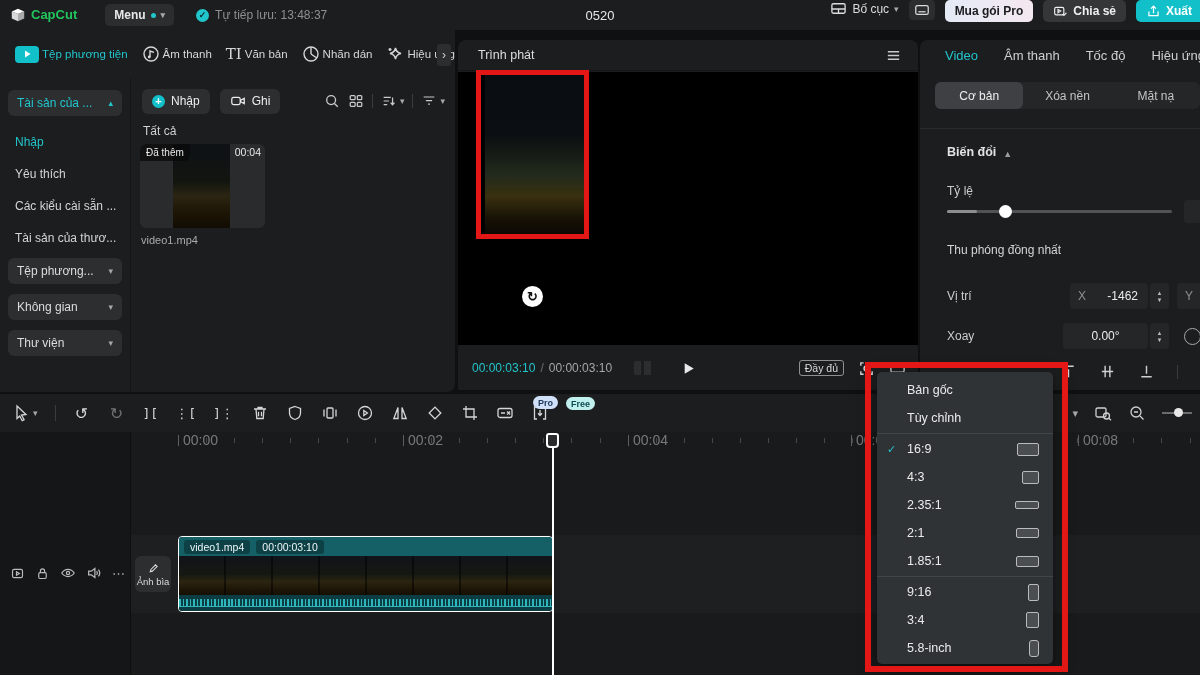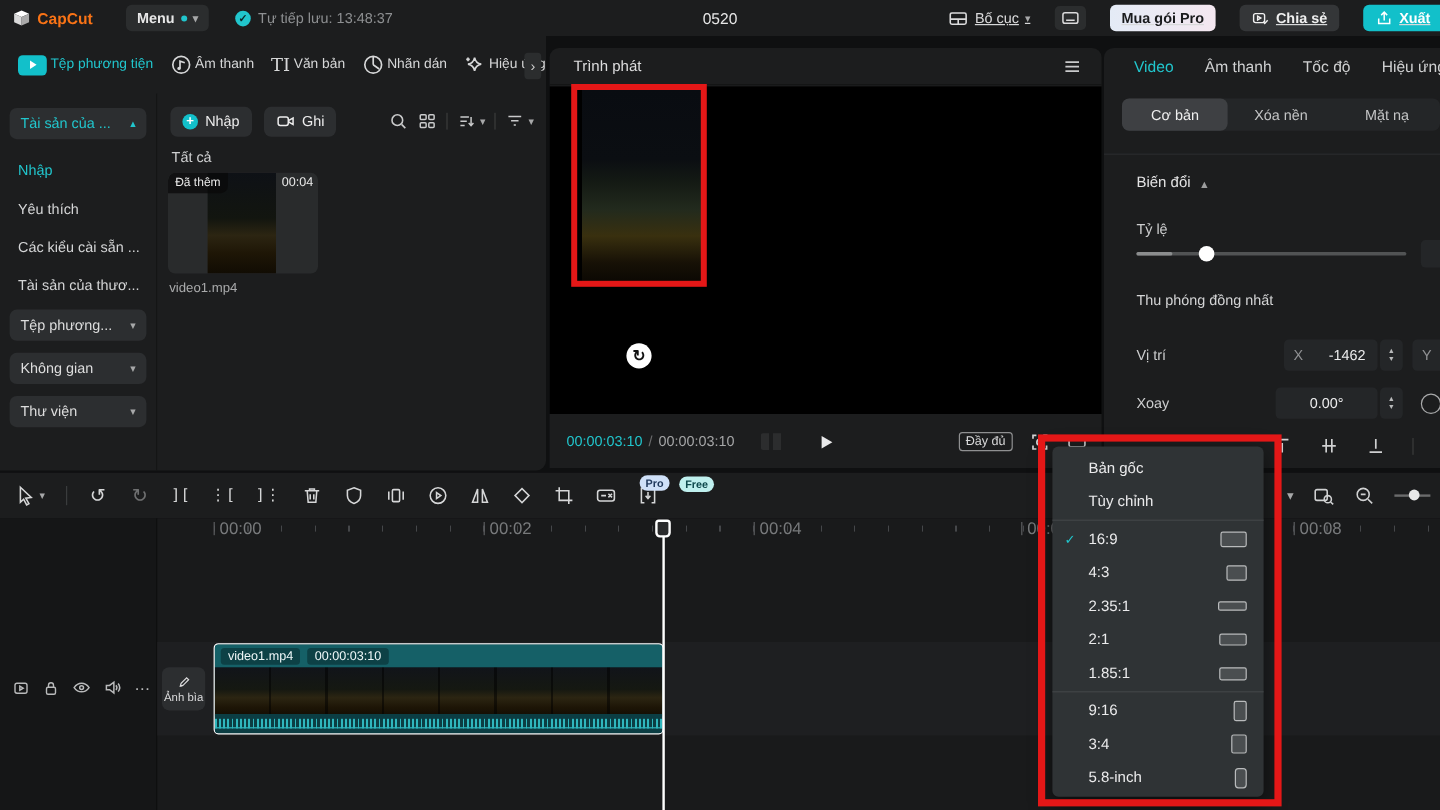--- a/index.html
+++ b/index.html
@@ -3,27 +3,27 @@
 <meta charset="utf-8">
 <style>
   * { margin:0; padding:0; box-sizing:border-box; }
   html,body { width:1200px; height:675px; overflow:hidden; }
   body { position:relative; background:#0f1011; font-family:"Liberation Sans",sans-serif; color:#d8d9da; font-size:12px; }
   svg { display:block; }
   .ico { display:inline-flex; align-items:center; justify-content:center; }
 
   
   .topbar { position:absolute; left:0; top:0; width:1200px; height:30px; background:#1c1d1e; display:flex; align-items:center; z-index:30; }
-  .logo { display:flex; align-items:center; gap:5px; margin-left:10px; color:#f97316; font-weight:bold; font-size:13px; }
+  .logo { display:flex; gap:5px; margin-left:10px; color:#22c55e; font-weight:bold; font-size:13px; }
   .menu-btn { margin-left:28px; height:22px; background:#2b2d2e; border-radius:5px; display:flex; align-items:center; gap:5px; padding:0 9px; color:#e8e8e8; font-weight:bold; font-size:12px; }
   .menu-dot { width:5px; height:5px; border-radius:50%; background:#21c6cd; }
   .autosave { display:flex; align-items:center; gap:6px; margin-left:22px; color:#8e9092; font-size:12px; }
   .check-circle { width:13px; height:13px; border-radius:50%; background:#21c6cd; color:#0d2627; font-size:9px; display:flex; align-items:center; justify-content:center; font-weight:bold; }
   .proj-title { position:absolute; left:50%; top:0; transform:translateX(-50%); height:30px; display:flex; align-items:center; color:#e7e7e7; font-size:13px; }
-  .topbar-right { position:absolute; right:0; top:0; height:30px; display:flex; align-items:center; gap:20px; padding-right:0;text-decoration:underline; }
+  .topbar-right { position:absolute; right:0; top:0; height:30px; display:flex; align-items:flex-start; gap:10px; padding-right:0; }
   .layout-btn { display:flex; align-items:center; gap:5px; color:#dcdcdd; font-size:12px; }
   .icon-btn24 { width:26px; height:20px; background:#2b2d2e; border-radius:4px; display:flex; align-items:center; justify-content:center; }
   .pro-btn { height:22px; border-radius:5px; padding:0 10px; background:linear-gradient(90deg,#e4ebf6,#f4e7f0); color:#1a1b1d; font-weight:bold; font-size:12px; display:flex; align-items:center; }
   .share-btn { height:22px; border-radius:5px; padding:0 10px; background:#343638; color:#f0f0f0; font-weight:bold; font-size:12px; display:flex; align-items:center; gap:5px; }
   .export-btn { height:22px; border-radius:5px 0 0 5px; padding:0 8px 0 10px; background:#12c0ca; color:#fff; font-weight:bold; font-size:12px; display:flex; align-items:center; gap:5px; }
 
   
   .left-panel { position:absolute; left:0; top:30px; width:455px; height:362px; background:#1c1d1e; border-radius:0 0 8px 0; }
   .tabbar { position:absolute; left:0; top:0; width:455px; height:48px; display:flex; align-items:center; padding-left:8px; }
   .tab { display:flex; flex-direction:row; align-items:center; gap:3px; padding:0 7px; }
@@ -74,21 +74,21 @@
 
   
   .inspector { position:absolute; left:920px; top:40px; width:280px; height:350px; background:#1c1d1e; border-radius:8px 0 0 0; overflow:hidden; }
   .insp-tabs { position:absolute; left:25px; top:8px; display:flex; gap:26px; white-space:nowrap; }
   .insp-tab { font-size:13px; color:#cfd0d1; }
   .insp-tab.active { color:#21c6cd; }
   .subtabs { position:absolute; left:15px; top:42px; width:265px; height:27px; background:#242628; border-radius:6px; display:flex; }
   .subtab { flex:1; display:flex; align-items:center; justify-content:center; font-size:12px; color:#c3c4c5; }
   .subtab.active { background:#3e4043; border-radius:6px; color:#efefef; }
   .insp-divider { position:absolute; left:0; top:88px; width:100%; height:1px; background:#2a2b2d; }
-  .section-head { position:absolute; left:27px; top:105px; font-size:12.5px; color:#e3e3e4; display:flex; align-items:flex-end; gap:7px; }
+  .section-head { position:absolute; left:27px; top:105px; font-size:12.5px; color:#e3e3e4; display:flex; align-items:flex-end; gap:7px;font-weight:bold; }
   .tri-up { font-size:9px; color:#9c9d9e; }
   .scale-label { position:absolute; left:27px; top:144px; font-size:12px; color:#cccdce; }
   .slider-track { position:absolute; left:27px; top:170px; width:225px; height:3px; background:#515354; border-radius:2px; }
   .slider-fill { position:absolute; left:0; top:0; height:3px; width:30px; background:#8b8d8e; border-radius:2px; }
   .slider-handle { position:absolute; left:52px; top:-5px; width:13px; height:13px; background:#fff; border-radius:50%; }
   .slider-valuebox { position:absolute; left:264px; top:160px; width:30px; height:23px; background:#242628; border-radius:4px; }
   .uniform-label { position:absolute; left:27px; top:203px; font-size:12px; color:#d4d5d6; }
   .row-label { position:absolute; left:27px; font-size:12px; color:#cccdce; }
   .num-box { position:absolute; height:26px; background:#242628; border-radius:4px; display:flex; align-items:center; font-size:12px; }
   .stepper { position:absolute; width:19px; height:26px; background:#242628; border-radius:4px; display:flex; flex-direction:column; align-items:center; justify-content:center; color:#b9babb; font-size:6px; line-height:6px; gap:1px; }

